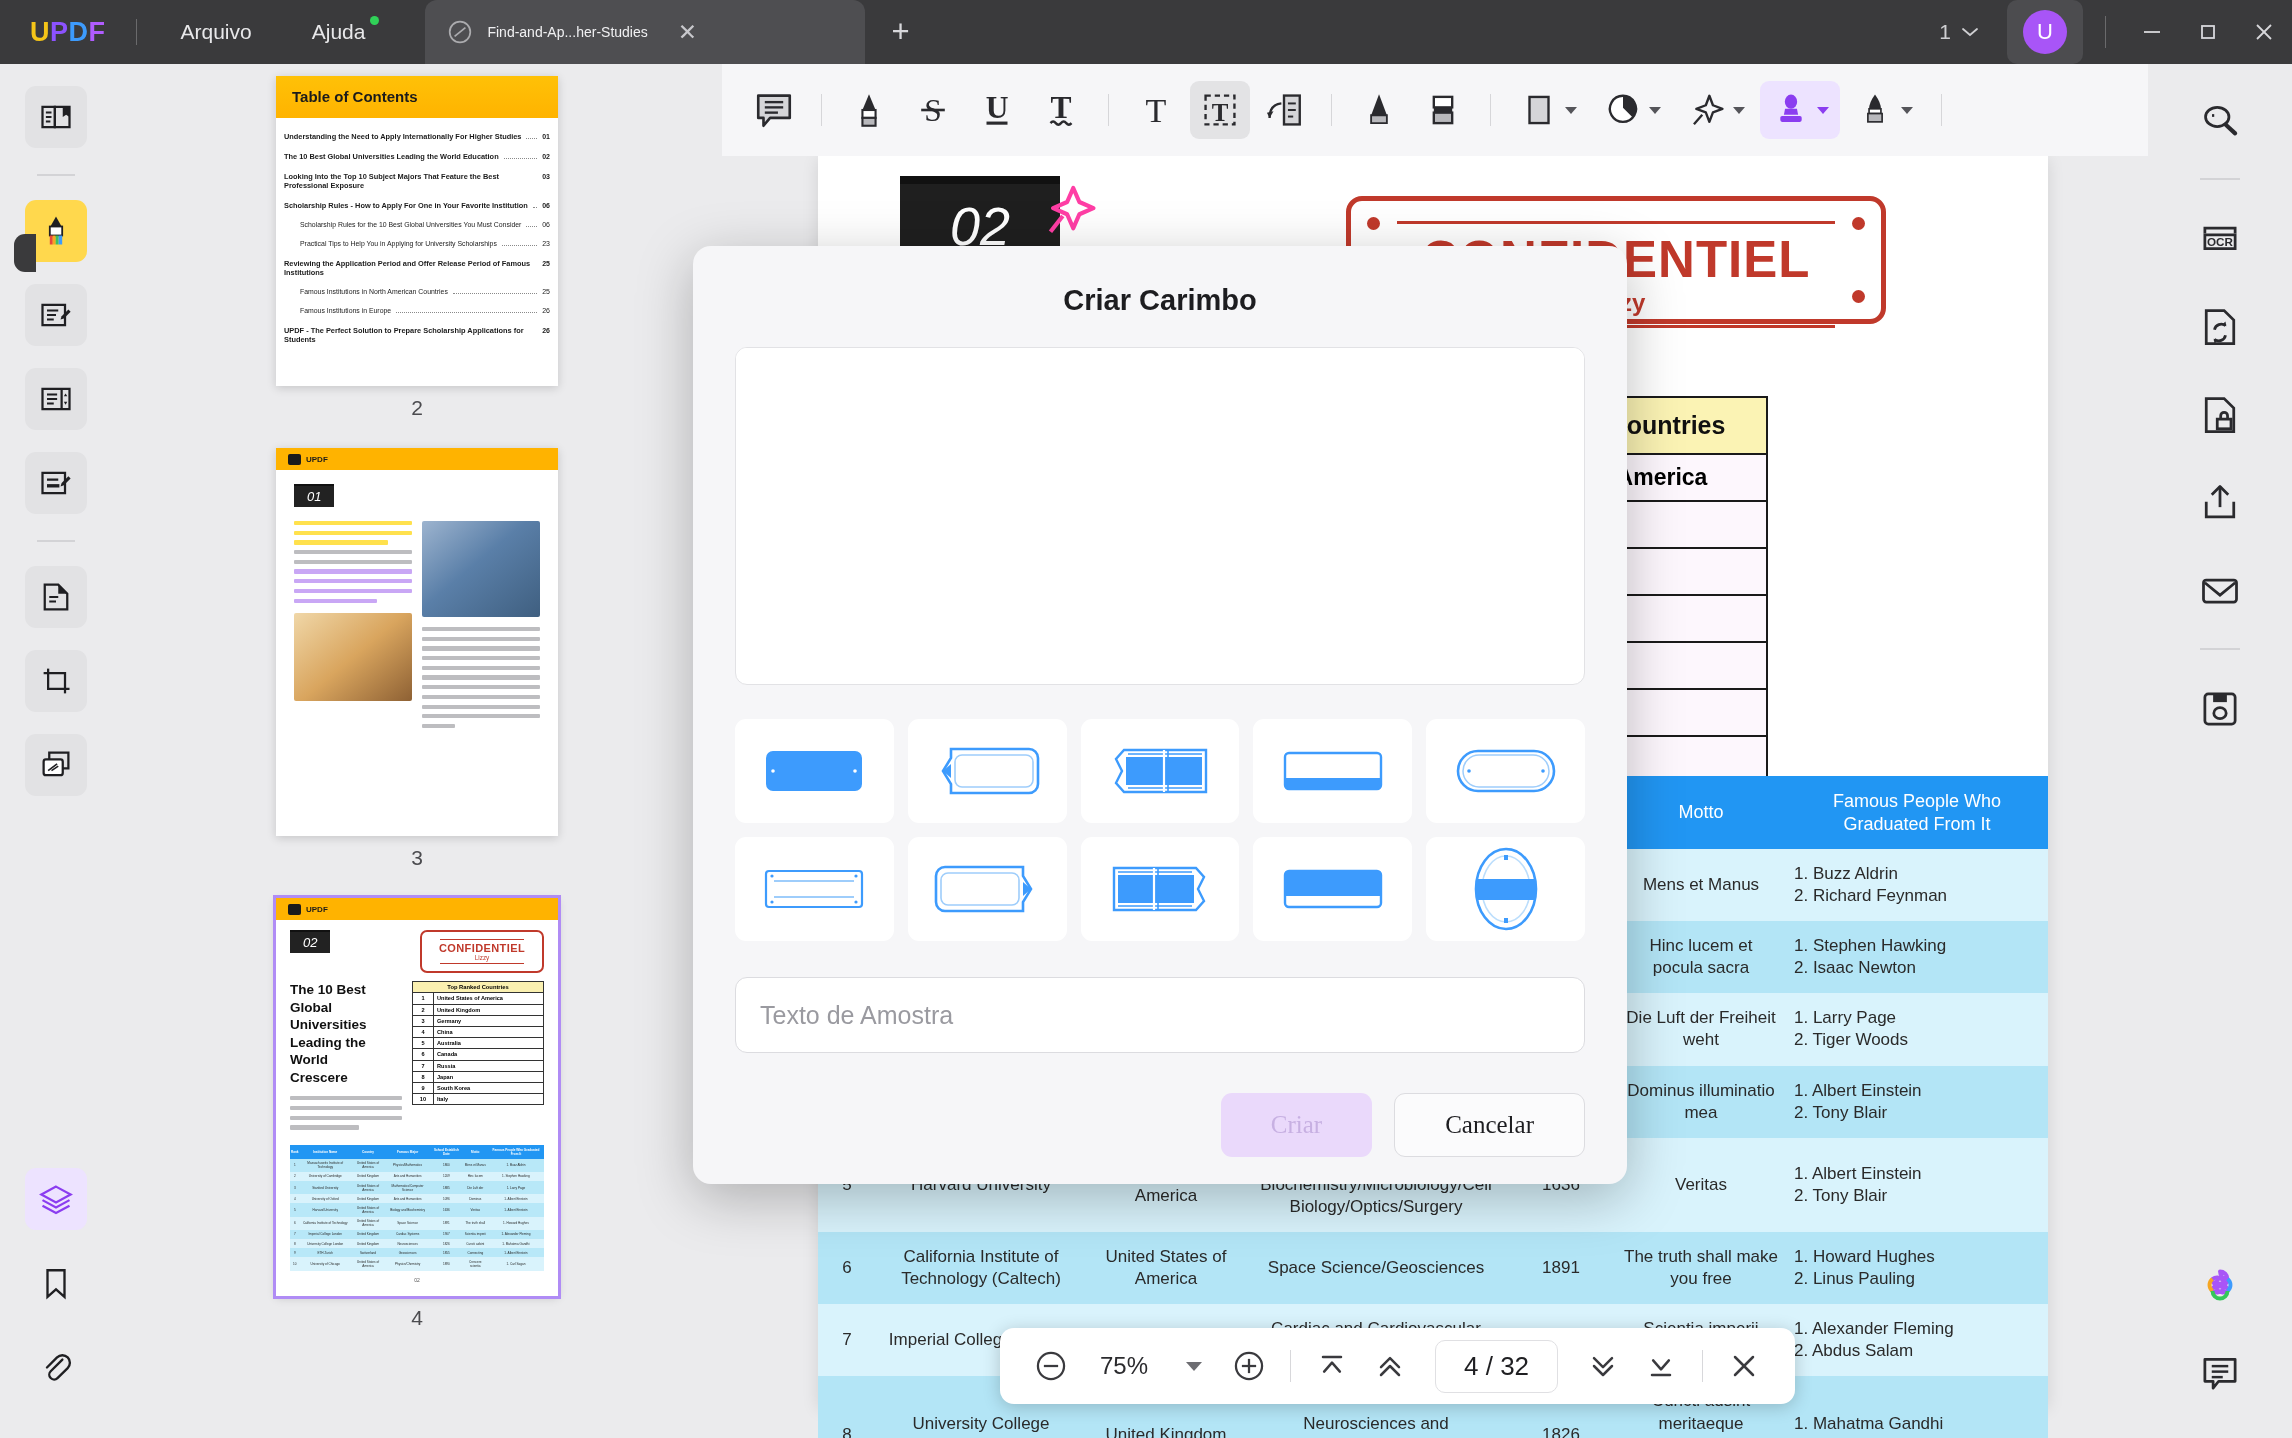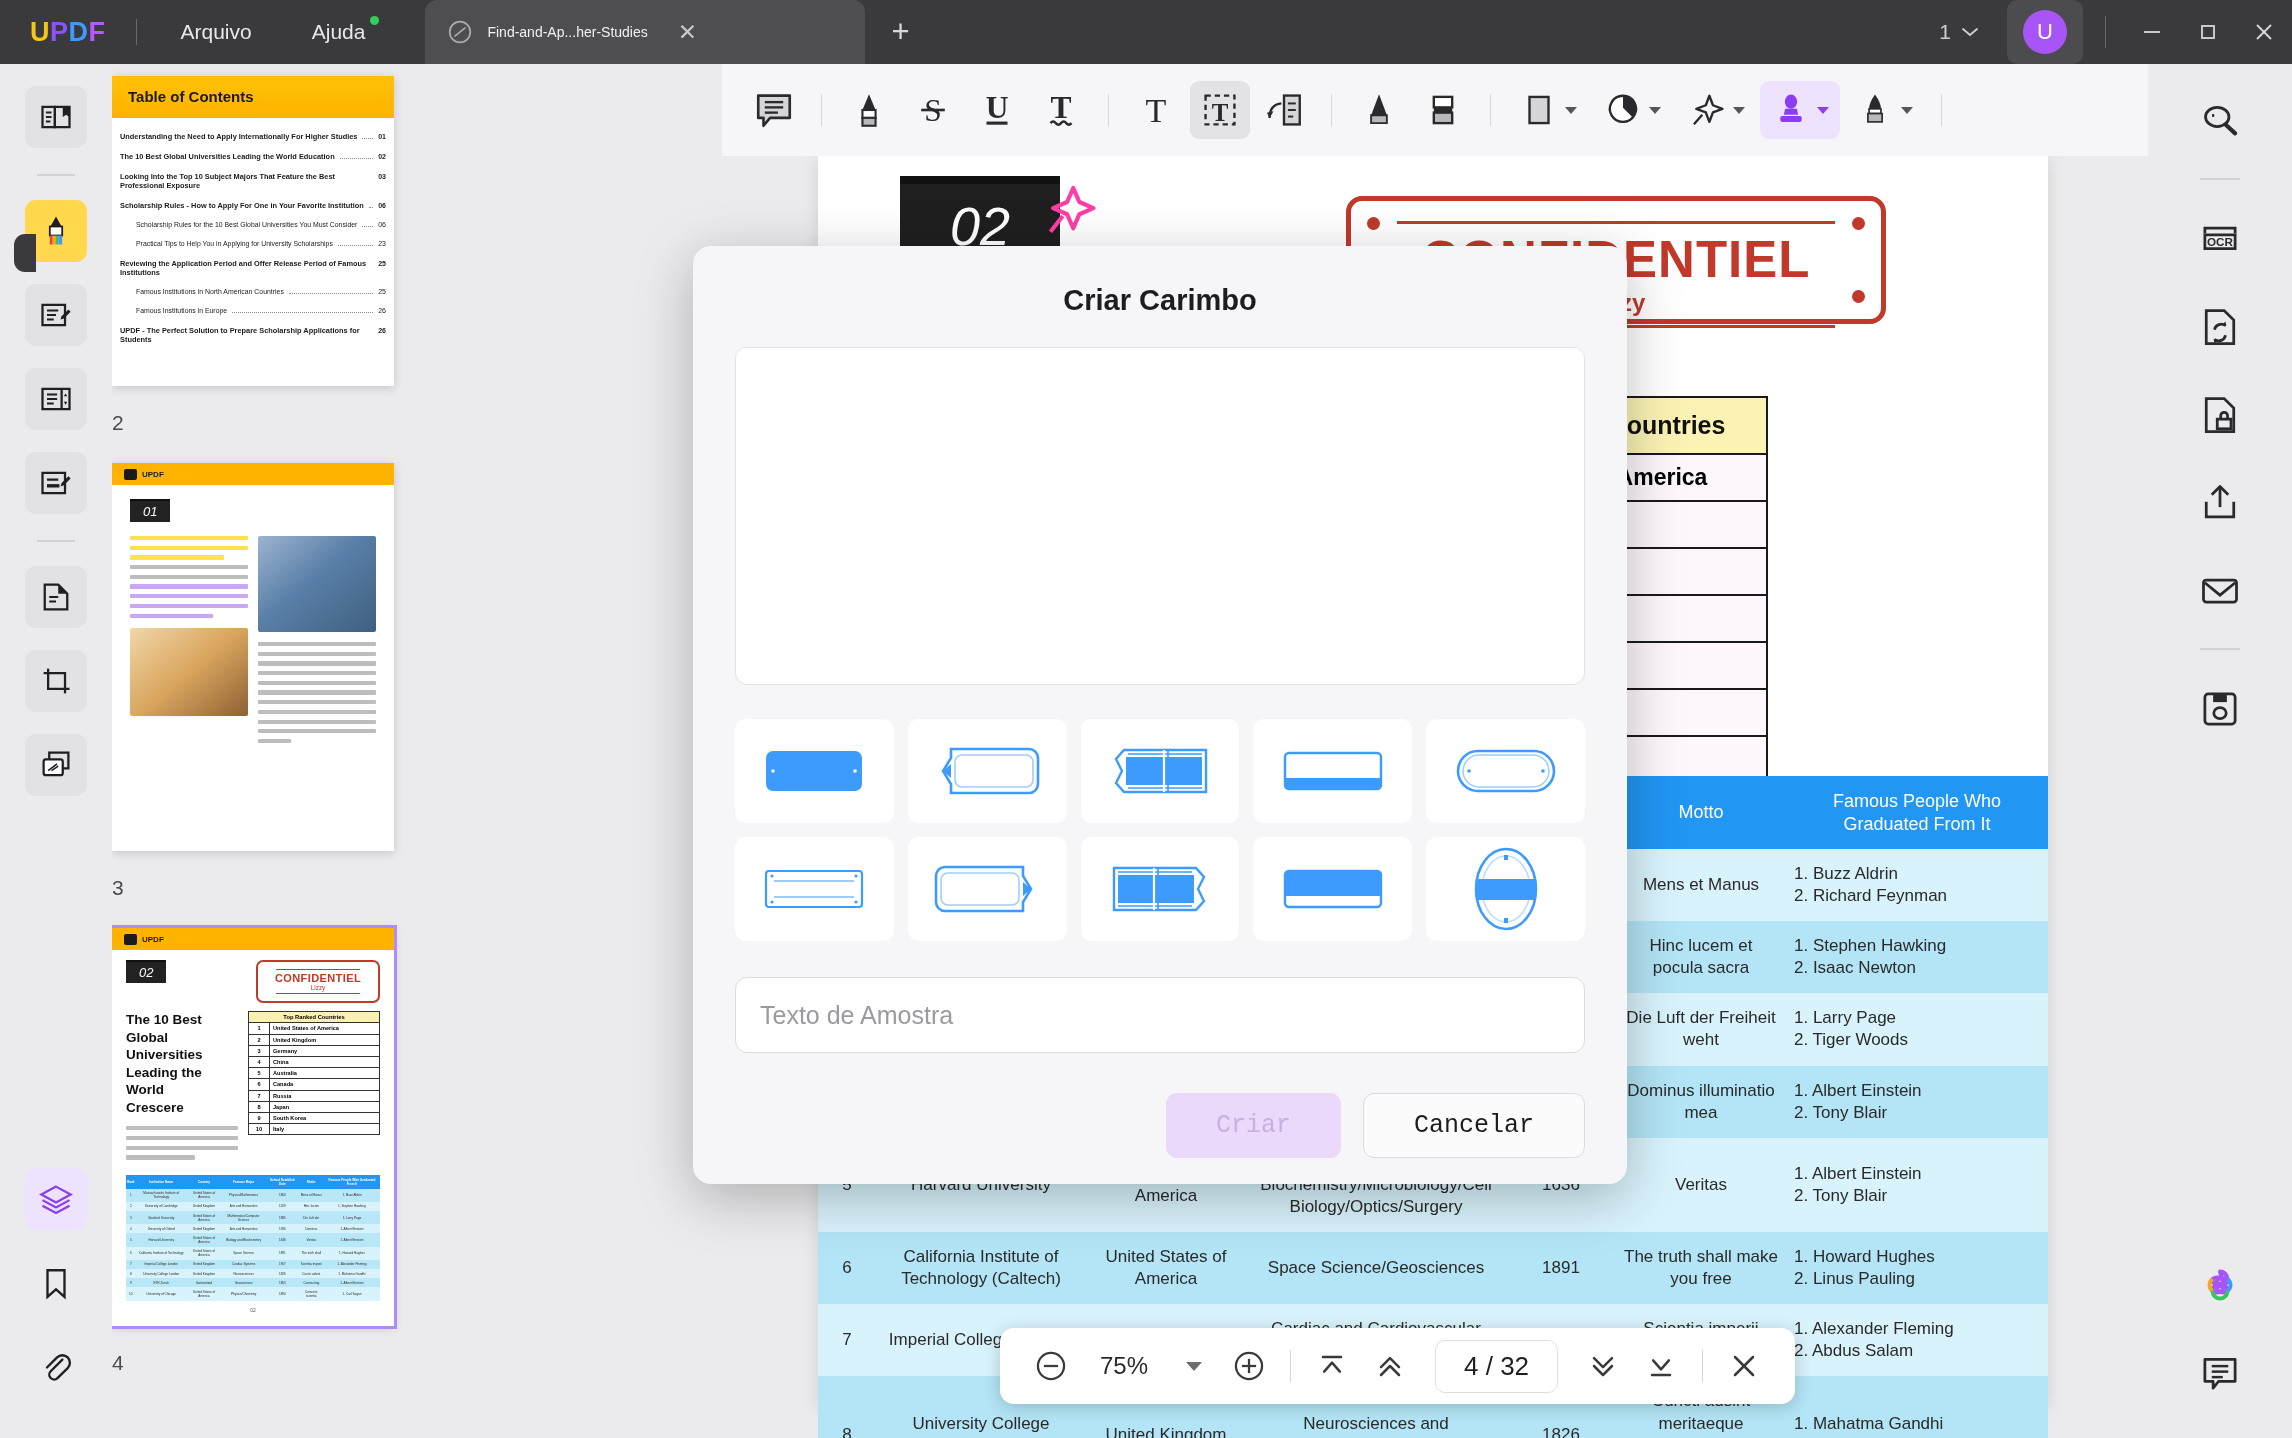--- a/index.html
+++ b/index.html
@@ -68,21 +68,21 @@
   .collapse-nub {
     position: absolute; left: 14px; top: 170px; width: 22px; height: 38px;
     background: #3a3a3c; border-radius: 11px 0 0 11px;
   }
 
   
   .thumb-panel {
     position: absolute; top: 64px; left: 112px; width: 610px; height: 1374px;
     background: #ebebed; overflow: hidden; padding-top: 12px;
   }
-  .thumb-item { width: 100%; display: flex; flex-direction: column; align-items: flex-start; gap: 15px; }
+  .thumb-item { width: 100%; display: flex; flex-direction: column; align-items: center; }
   .thumb-page {
     width: 282px; background: #fff; box-shadow: 0 2px 9px rgba(0,0,0,.16);
     position: relative; overflow: hidden;
   }
   .thumb-num { font-size: 21px; color: #4b4b4f; margin: 10px 0 28px; }
   .thumb-page.sel { outline: 3px solid #b08cf5; }
 
   
   .toc-head { background: linear-gradient(180deg,#ffc107,#ffb300); padding: 12px 16px; }
   .toc-head b { font-size: 15px; color: #1b1b1b; }
@@ -225,21 +225,21 @@
   }
   .text-field {
     margin-top: 36px; height: 76px; background: #fff; border: 1.5px solid #dcdce0;
     border-radius: 12px; display: flex; align-items: center; padding: 0 24px;
   }
   .text-field input { border: none; outline: none; width: 100%; font-size: 25px; color: #2b2b2e; font-family: "Liberation Sans", sans-serif; background: transparent; }
   .text-field input::placeholder { color: #9a9aa0; }
   .modal-actions { display: flex; justify-content: flex-end; gap: 22px; margin-top: 40px; }
   .btn {
     padding: 17px 50px; border-radius: 11px; font-size: 25px; cursor: pointer; border: none;
-    font-family: Liberation Mono, monospace;
+    font-family: Liberation Serif, serif;
   }
   .btn-primary { background: #ead9fb; color: #c7b0e2; }
   .btn-ghost { background: #fbfbfc; border: 1.5px solid #dcdce0; color: #1d1d20; }
 </style>
 </head>
 <body>
 
 <div class="app">
 
   <div class="titlebar">

